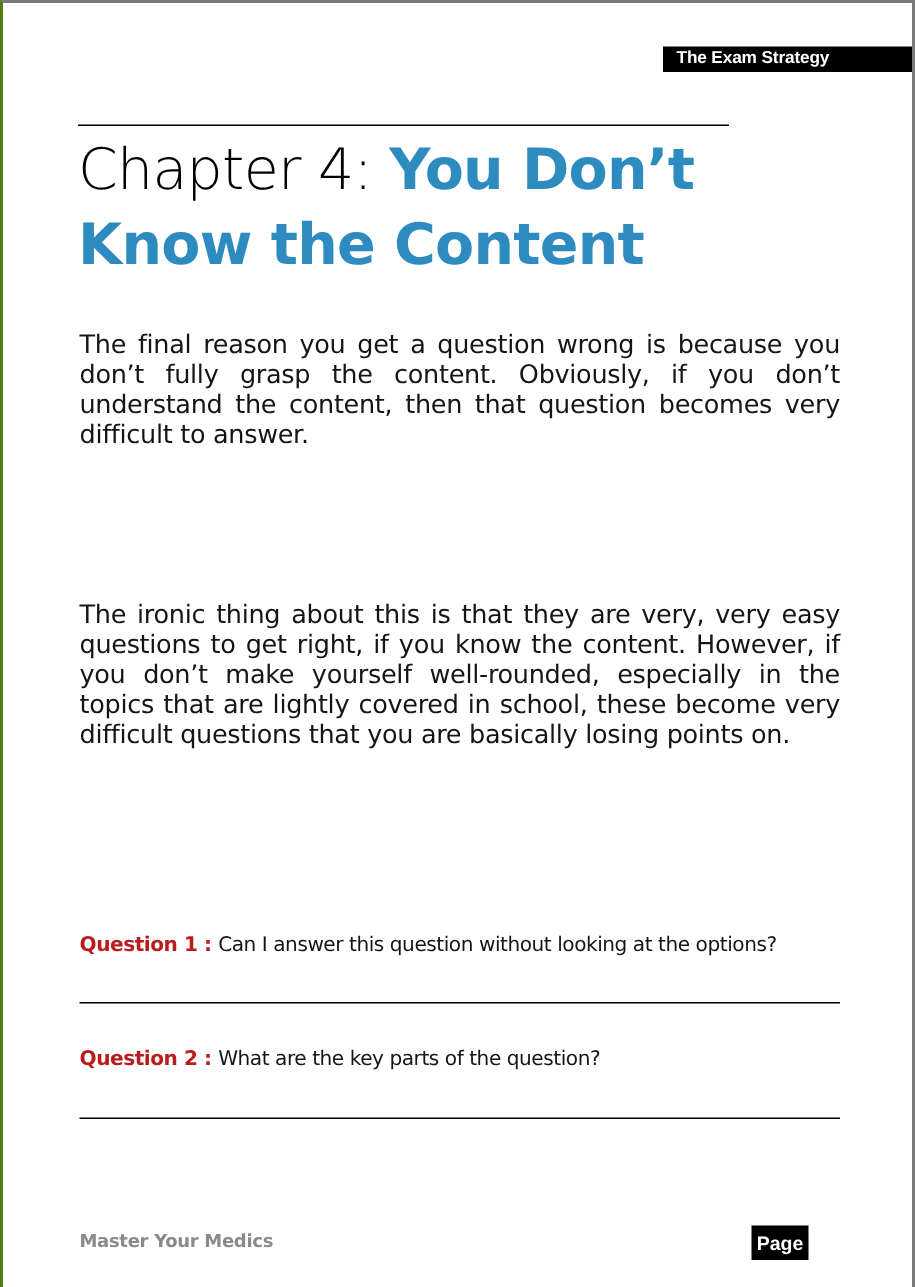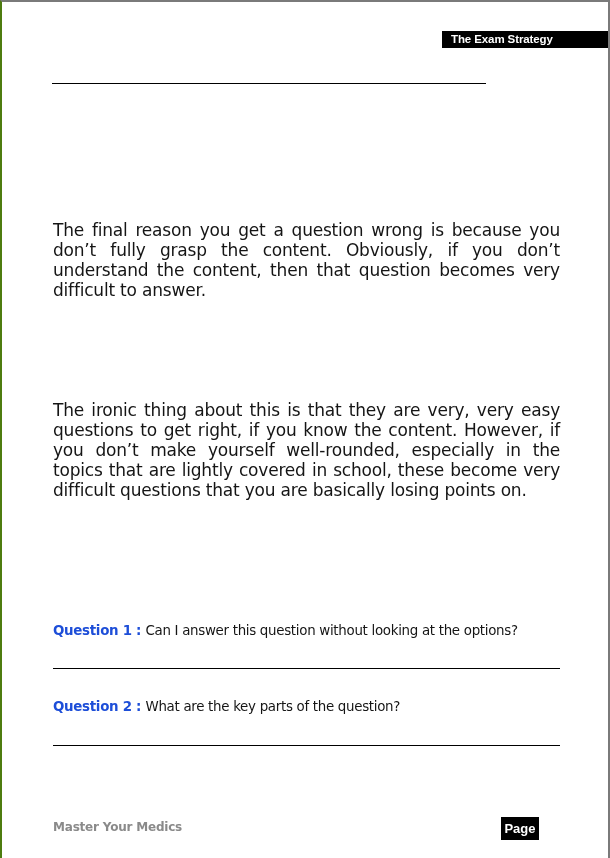--- a/index.html
+++ b/index.html
@@ -87,21 +87,21 @@
       left: 51px;
       width: 510px;
       font-family: "DejaVu Sans", sans-serif;
       font-size: 13.4px;
       line-height: 20px;
       color: #151515;
       letter-spacing: -0.3px;
       white-space: nowrap;
     }
     .question .q-label {
-      color: #1d4ed8;
+      color: #b91c1c;
       font-weight: bold;
     }
     .q1 { top: 619px; }
     .q2 { top: 695px; }
     .answer-line {
       position: absolute;
       left: 51px;
       width: 507px;
       height: 1px;
       background: #000000;
@@ -135,20 +135,23 @@
   </style>
 </head>
 <body>
 
 <div class="page">
 
   <div class="header-tag">The Exam Strategy</div>
 
   <div class="title-rule"></div>
 
+  <h1 class="chapter-title">
+    <span class="prefix">Chapter 4: </span><span class="accent">You Don’t Know the Content</span>
+  </h1>
 
   <p class="body-text p1">The final reason you get a question wrong is because you don’t fully grasp the content. Obviously, if you don’t understand the content, then that question becomes very difficult to answer.</p>
   <p class="body-text p3">The ironic thing about this is that they are very, very easy questions to get right, if you know the content. However, if you don’t make yourself well-rounded, especially in the topics that are lightly covered in school, these become very difficult questions that you are basically losing points on.</p>
 
   <div class="question q1">
     <span class="q-label">Question 1 : </span><span>Can I answer this question without looking at the options?</span>
   </div>
   <div class="answer-line line1"></div>
 
   <div class="question q2">

